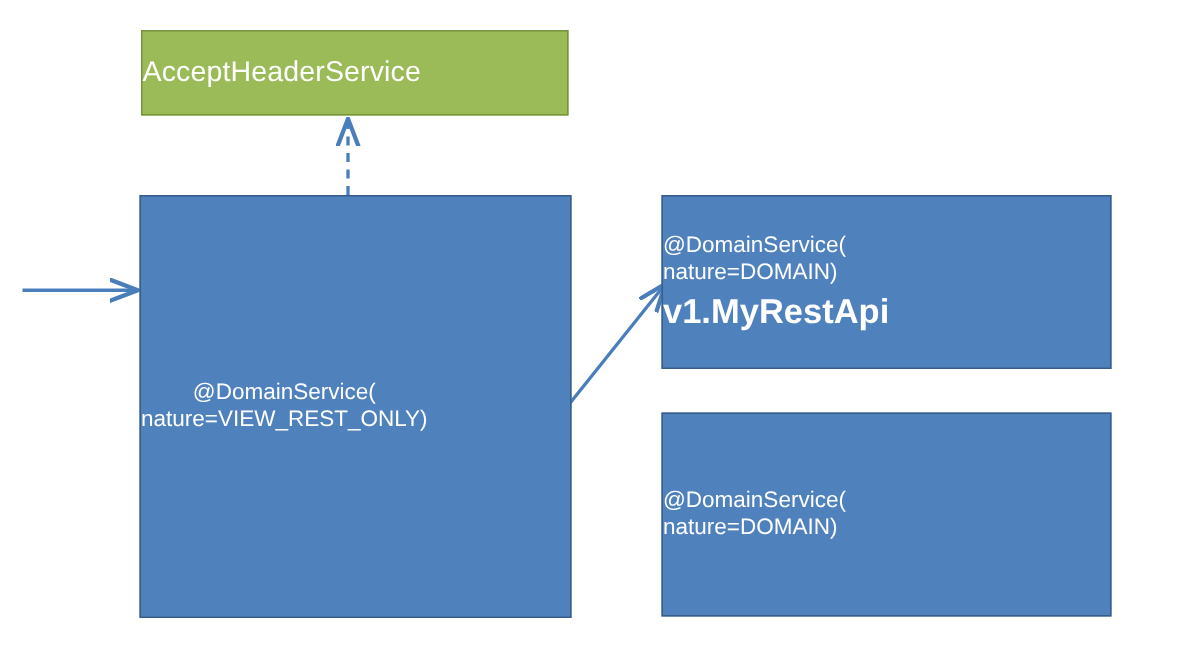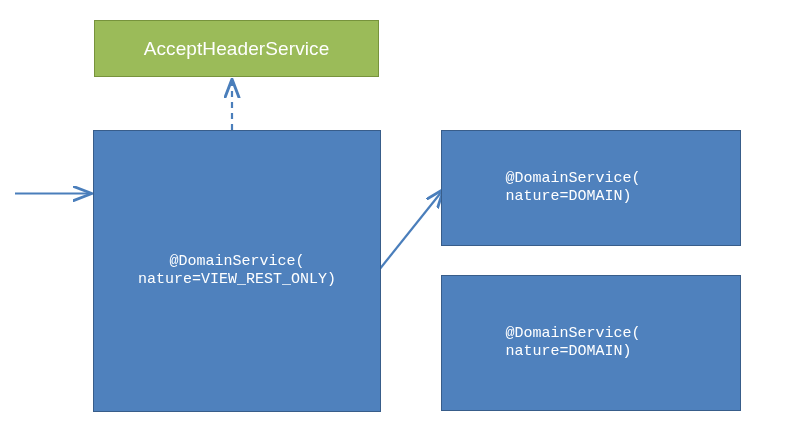--- a/index.html
+++ b/index.html
@@ -15,42 +15,41 @@
     width: 789px;
     height: 441px;
     background: #ffffff;
     overflow: hidden;
   }
   .node {
     position: absolute;
     box-sizing: border-box;
     display: flex;
     flex-direction: column;
-    align-items: center;
+    align-items: flex-start;
     justify-content: center;
     color: #ffffff;
     text-align: center;
     line-height: 1.22;
     -webkit-font-smoothing: antialiased;
   }
   
   .node--green {
     background: #9BBB59;
     border: 1px solid #77933C;
   }
   .node--green .node-title {
     font-size: 19px;
     font-weight: 400;
     letter-spacing: 0.1px;
   }
   
   .node--blue {
     background: #4F81BD;
     border: 1px solid #385D8A;
-    font-family: Liberation Mono, monospace;
   }
   .node-lines {
     display: block;
   }
   .ann {
     font-size: 15px;
     font-weight: 400;
     white-space: pre;
   }
   .cls {
@@ -109,20 +108,21 @@
     <div class="node-lines">
       <div class="ann">@DomainService(</div>
       <div class="ann">nature=VIEW_REST_ONLY)</div>
     </div>
   </div>
 
   <div class="node node--blue node--right" style="left:441px; top:130px; width:300px; height:116px;">
     <div class="node-lines">
       <div class="ann">@DomainService(</div>
       <div class="ann">nature=DOMAIN)</div>
+      <div class="cls">v1.MyRestApi</div>
     </div>
   </div>
 
   <div class="node node--blue node--right" style="left:441px; top:275px; width:300px; height:136px;">
     <div class="node-lines">
       <div class="ann">@DomainService(</div>
       <div class="ann">nature=DOMAIN)</div>
     </div>
   </div>
 

